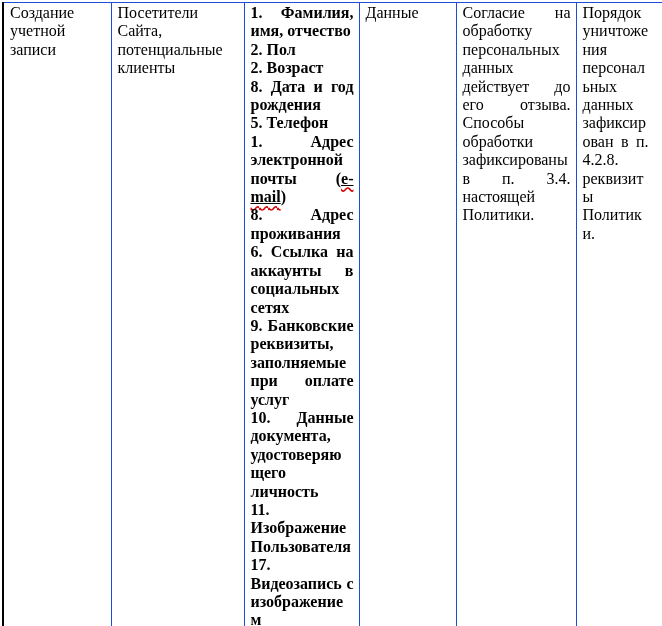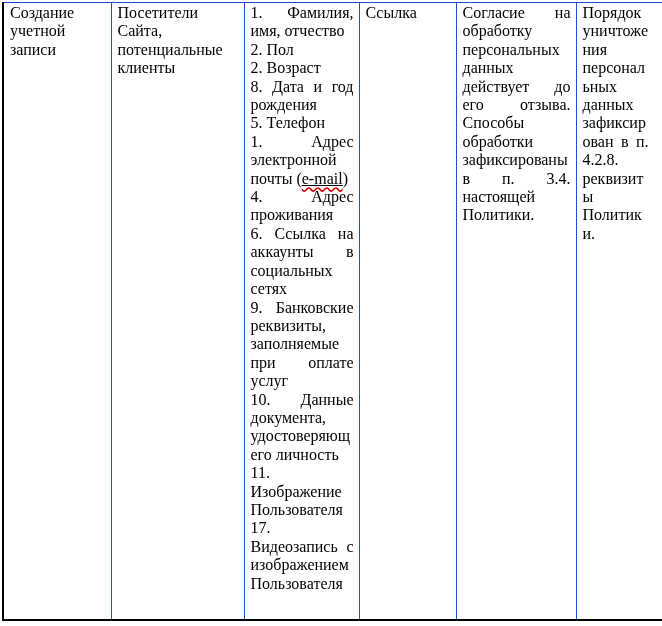--- a/index.html
+++ b/index.html
@@ -38,20 +38,21 @@
     hyphens: none;
   }
   td.cell-destruction {
     border-right: none; 
   }
   td.cell-destruction .narrow-text {
     width: 66px; 
   }
   .list-item {
     margin: 0;
+    font-weight: bold;
   }
   
   .spellcheck-link {
     text-decoration: underline solid #000000;
   }
   .spellcheck-link .wavy {
     text-decoration: underline wavy #d40000;
     text-decoration-skip-ink: none;
     text-underline-offset: 3px;
   }
@@ -77,30 +78,30 @@
       <div>Посетители Сайта, потенциальные клиенты</div>
     </td>
     <td class="cell-personal-data">
       <div>
             <div class="list-item"><span>1. Фамилия, имя, отчество</span></div>
             <div class="list-item"><span>2. Пол</span></div>
             <div class="list-item"><span>2. Возраст</span></div>
             <div class="list-item"><span>8. Дата и год рождения</span></div>
             <div class="list-item"><span>5. Телефон</span></div>
             <div class="list-item"><span>1. Адрес электронной почты (</span><span class="spellcheck-link"><span class="wavy">e-mail</span></span><span>)</span></div>
-            <div class="list-item"><span>4. Адрес проживания</span></div>
+            <div class="list-item"><span>8. Адрес проживания</span></div>
             <div class="list-item"><span>6. Ссылка на аккаунты в социальных сетях</span></div>
             <div class="list-item"><span>9. Банковские реквизиты, заполняемые при оплате услуг</span></div>
             <div class="list-item"><span>10. Данные документа, удостоверяющего личность</span></div>
             <div class="list-item"><span>11. Изображение Пользователя</span></div>
             <div class="list-item"><span>17. Видеозапись с изображением Пользователя</span></div>
           </div>
     </td>
     <td class="cell-category">
-      <div>Ссылка</div>
+      <div>Данные</div>
     </td>
     <td class="cell-consent">
       <div>Согласие на обработку персональных данных действует до его отзыва. Способы обработки зафиксированы в п. 3.4. настоящей Политики.</div>
     </td>
     <td class="cell-destruction">
       <div class="narrow-text">Порядок уничтожения персональных данных зафиксирован в п. 4.2.8. реквизиты Политики.</div>
     </td>
   </tr>
 </tbody>
   </table>

